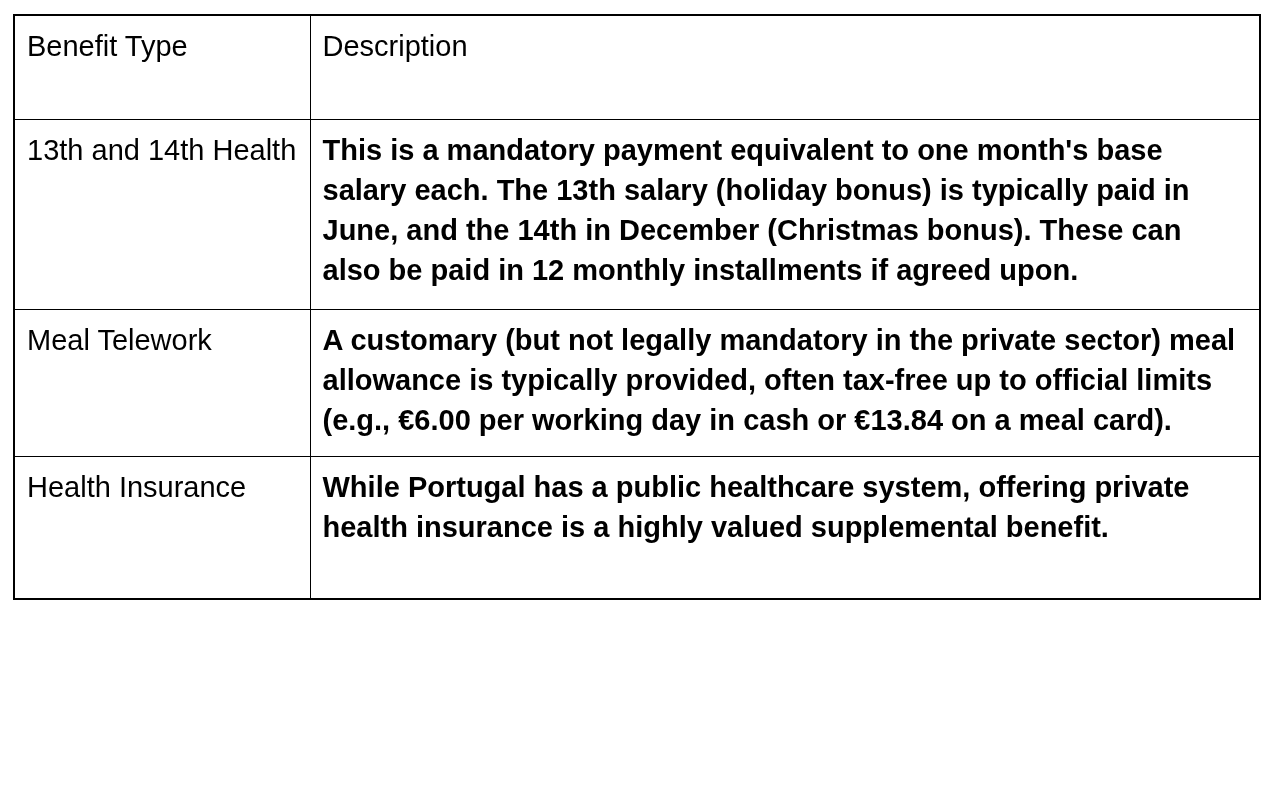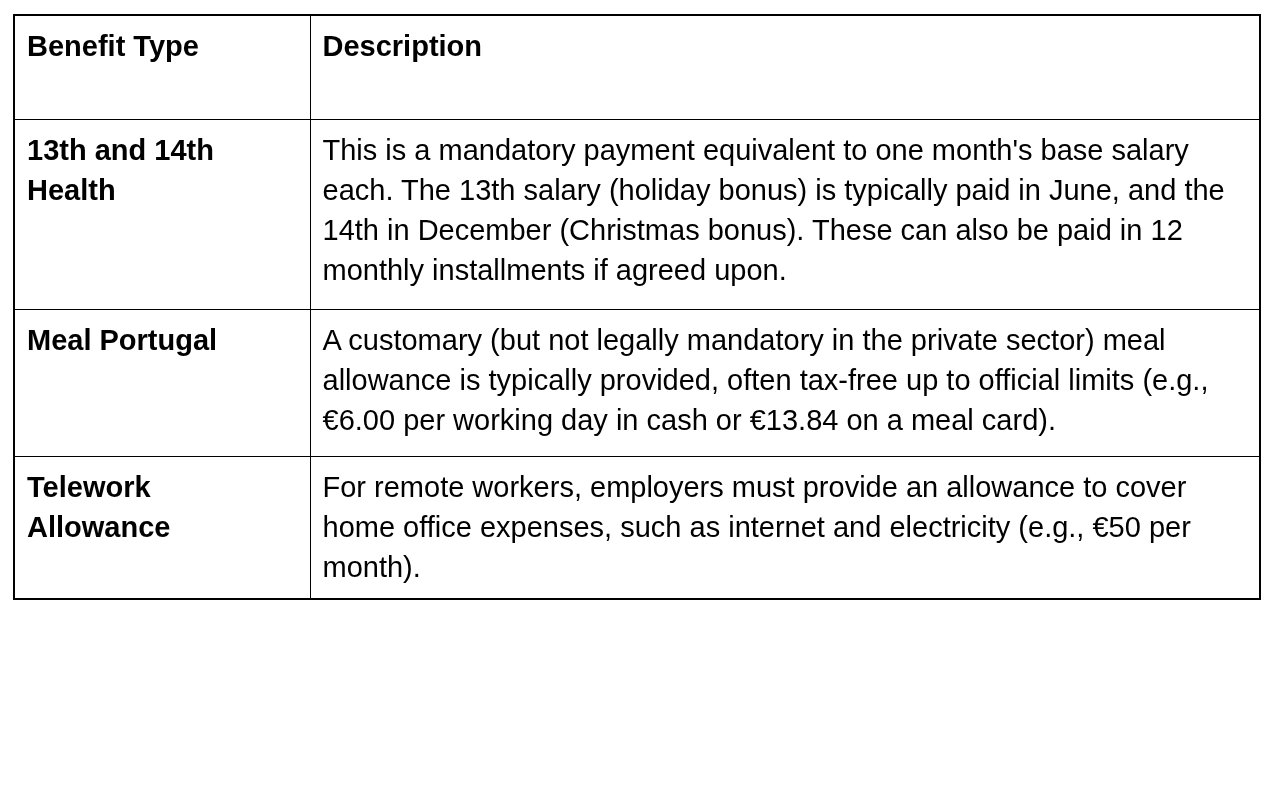--- a/index.html
+++ b/index.html
@@ -25,26 +25,26 @@
   table.benefits col.col-benefit { width: 296px; }
   table.benefits col.col-description { width: 950px; }
   table.benefits th,
   table.benefits td {
     border: 1.5px solid #000000;
     vertical-align: top;
     text-align: left;
     padding: 10px 12px;
     font-size: 29px;
     line-height: 40px;
-    font-weight: normal;
+    font-weight: bold;
     word-wrap: break-word;
   }
   table.benefits th,
   table.benefits td.benefit-cell {
-    font-weight: bold;
+    font-weight: normal;
   }
   thead tr          { height: 104px; }
   tbody tr:nth-child(1) { height: 190px; }
   tbody tr:nth-child(2) { height: 147px; }
   tbody tr:nth-child(3) { height: 143px; }
   tbody tr:nth-child(4) { height: 174px; }
 </style>
 </head>
 <body>
 
@@ -59,22 +59,22 @@
         <th>Benefit Type</th>
         <th>Description</th>
       </tr>
     </thead>
     <tbody>
       <tr>
         <td class="benefit-cell">13th and 14th Health</td>
         <td class="description-cell">This is a mandatory payment equivalent to one month's base salary each. The 13th salary (holiday bonus) is typically paid in June, and the 14th in December (Christmas bonus). These can also be paid in 12 monthly installments if agreed upon.</td>
       </tr>
       <tr>
-        <td class="benefit-cell">Meal Portugal</td>
+        <td class="benefit-cell">Meal Telework</td>
         <td class="description-cell">A customary (but not legally mandatory in the private sector) meal allowance is typically provided, often tax-free up to official limits (e.g., €6.00 per working day in cash or €13.84 on a meal card).</td>
       </tr>
       <tr>
-        <td class="benefit-cell">Telework Allowance</td>
-        <td class="description-cell">For remote workers, employers must provide an allowance to cover home office expenses, such as internet and electricity (e.g., €50 per month).</td>
+        <td class="benefit-cell">Health Insurance</td>
+        <td class="description-cell">While Portugal has a public healthcare system, offering private health insurance is a highly valued supplemental benefit.</td>
       </tr>
     </tbody>
   </table>
 </div>
 
 </body></html>

